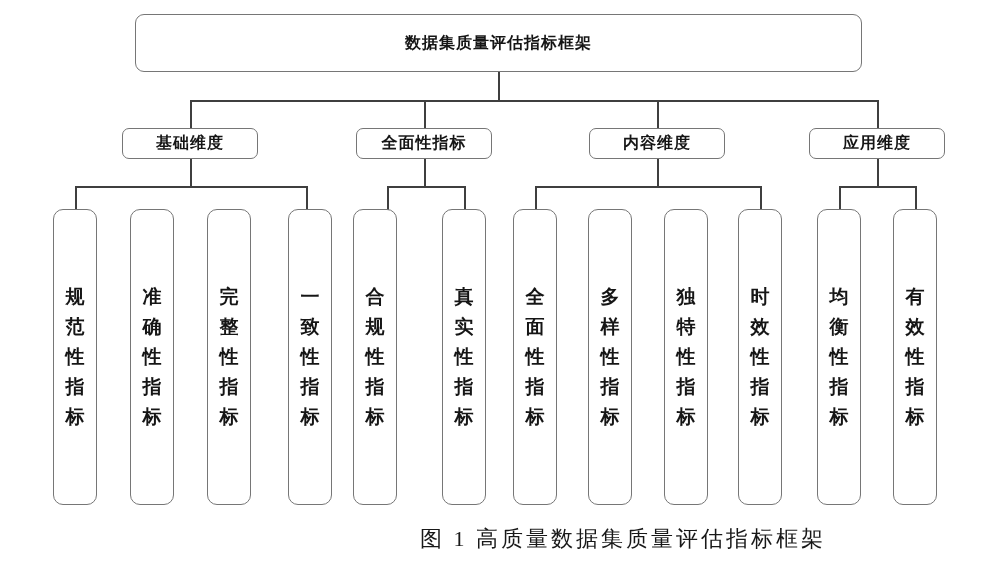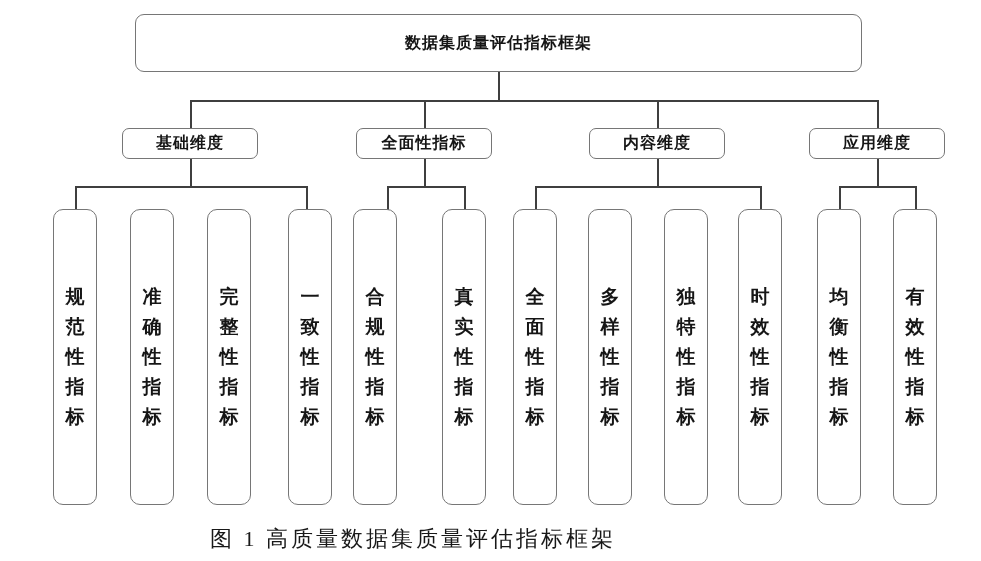--- a/index.html
+++ b/index.html
@@ -60,21 +60,21 @@
   .leaf-node .vtext {
     width: 24px;
     line-height: 30px;
     text-align: center;
     word-break: break-all;
   }
   .caption {
     position: absolute;
     left: 0; top: 524px;
     width: 826px;
-    text-align: center;
+    text-align: right;
     font-family: "Liberation Serif", serif;
     font-size: 22px;
     letter-spacing: 3px;
     color: #181818;
   }
 </style>
 </head>
 <body>
 
 <div class="stage">

